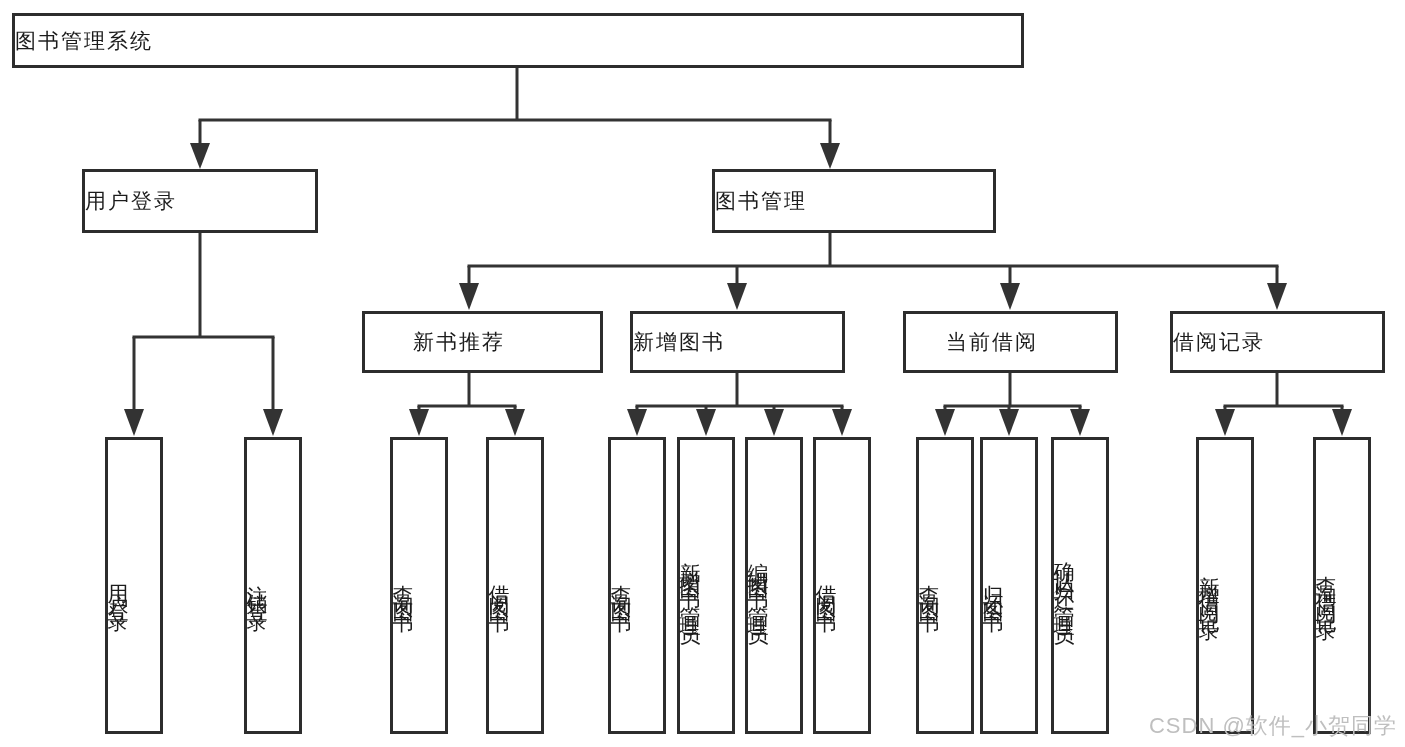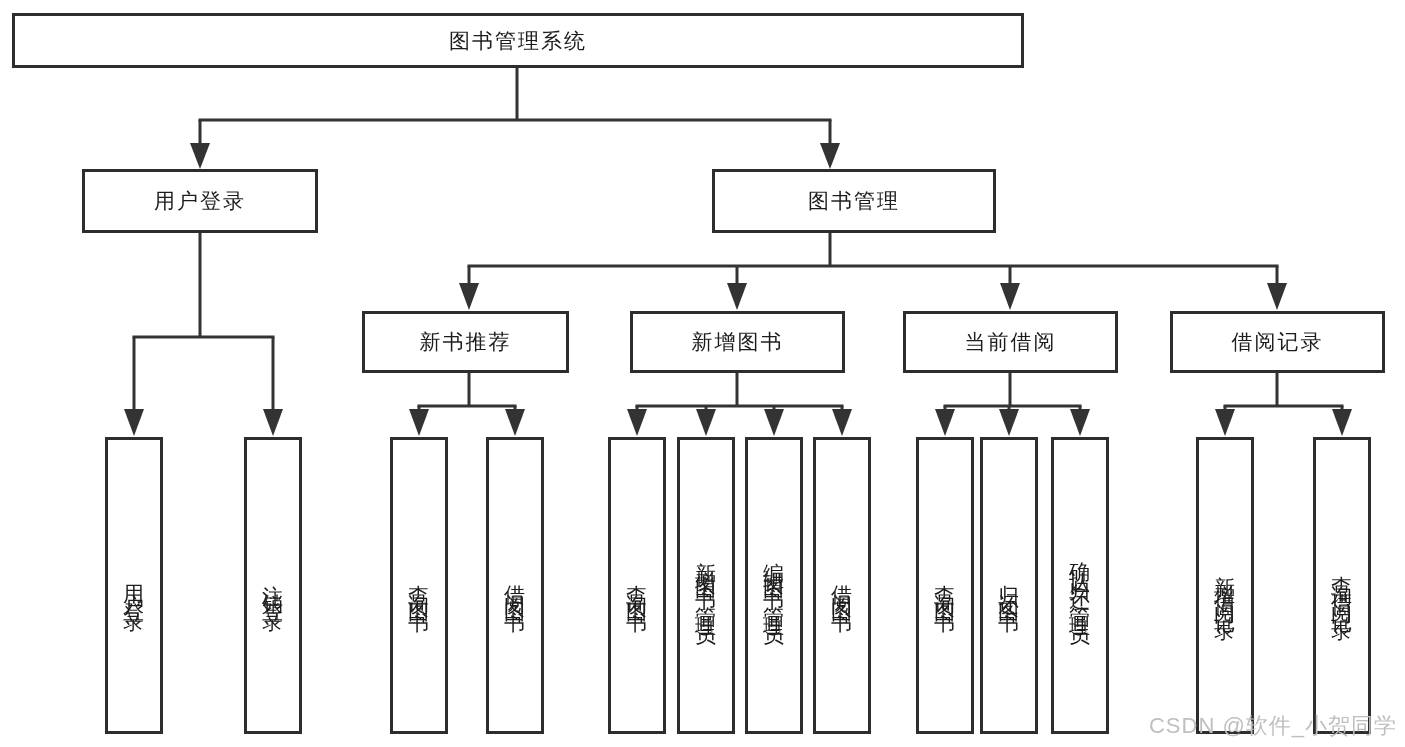--- a/index.html
+++ b/index.html
@@ -25,21 +25,21 @@
     width: 1405px; height: 747px;
   }
   .cline { stroke: var(--line); stroke-width: 3; fill: none; }
   .ahead { fill: var(--line); stroke: none; }
   .node {
     position: absolute;
     border: 3px solid var(--border);
     background: #ffffff;
     display: flex;
     align-items: center;
-    justify-content: center;
+    justify-content: flex-start;
     color: var(--text);
     font-size: 21px;
     letter-spacing: 2px;
     text-align: center;
   }
   .vnode span {
     writing-mode: vertical-rl;
     text-orientation: mixed;
     letter-spacing: 9px;
     line-height: 1;
@@ -140,27 +140,27 @@
     <span>图书管理系统</span>
   </div>
 
   <div class="node" style="left:82px; top:169px; width:236px; height:64px;">
     <span>用户登录</span>
   </div>
   <div class="node" style="left:712px; top:169px; width:284px; height:64px;">
     <span>图书管理</span>
   </div>
 
-  <div class="node" style="left:362px; top:311px; width:207px; height:62px;">
+  <div class="node" style="left:362px; top:311px; width:241px; height:62px;padding-left:48px;">
     <span>新书推荐</span>
   </div>
   <div class="node" style="left:630px; top:311px; width:215px; height:62px;">
     <span>新增图书</span>
   </div>
-  <div class="node" style="left:903px; top:311px; width:215px; height:62px;">
+  <div class="node" style="left:903px; top:311px; width:215px; height:62px;padding-left:40px;">
     <span>当前借阅</span>
   </div>
   <div class="node" style="left:1170px; top:311px; width:215px; height:62px;">
     <span>借阅记录</span>
   </div>
 
   <div class="node vnode" style="left:105px; top:437px; width:58px; height:297px;">
     <span>用户登录</span>
   </div>
   <div class="node vnode" style="left:244px; top:437px; width:58px; height:297px;">

